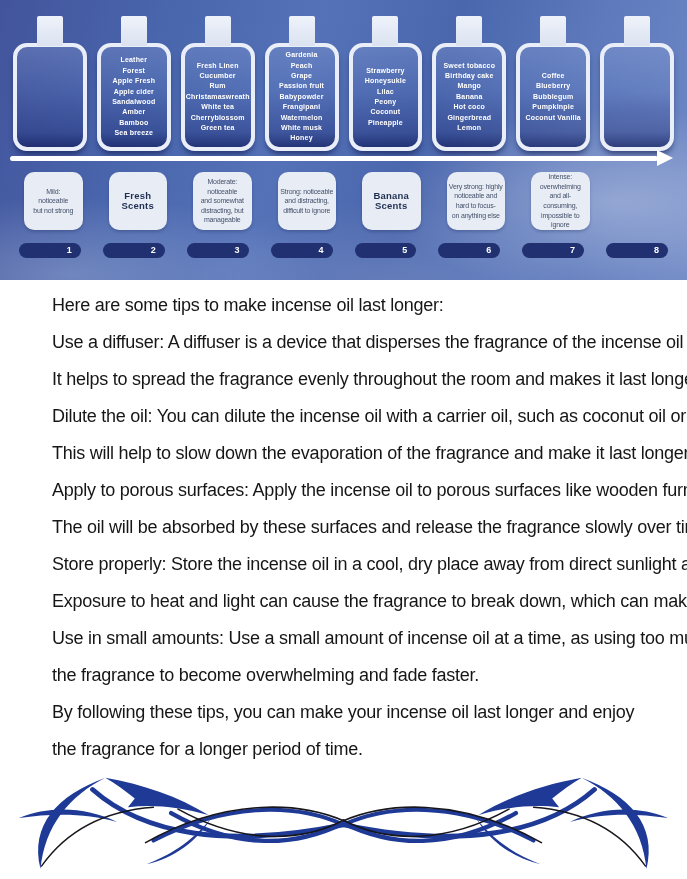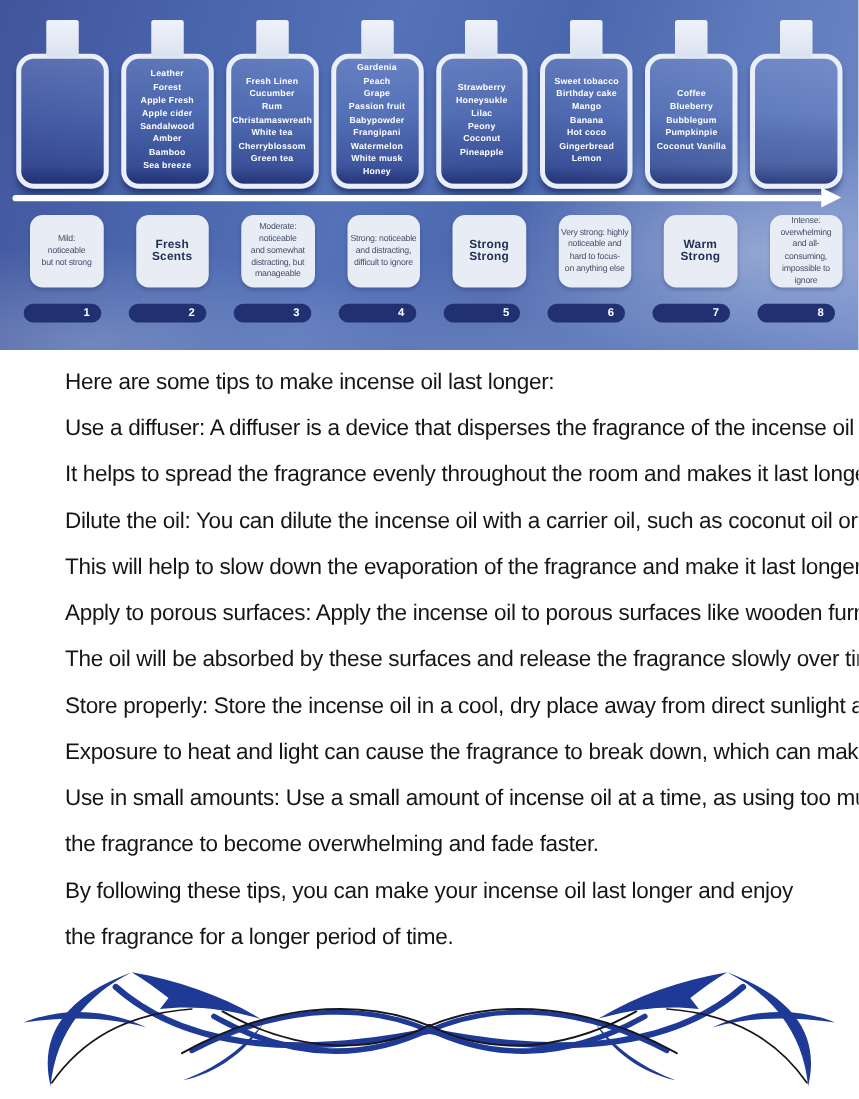--- a/index.html
+++ b/index.html
@@ -205,30 +205,27 @@
 and somewhat
 distracting, but
 manageable</div>
       </div>
       <div class="card">
         <div class="card-label">Strong: noticeable
 and distracting,
 difficult to ignore</div>
       </div>
       <div class="card em">
-        <div class="card-label">Strong Strong</div>
+        <div class="card-label">Banana Scents</div>
       </div>
       <div class="card">
         <div class="card-label">Very strong: highly
 noticeable and
 hard to focus-
 on anything else</div>
-      </div>
-      <div class="card em">
-        <div class="card-label">Warm Strong</div>
       </div>
       <div class="card">
         <div class="card-label">Intense:
 overwhelming
 and all-consuming,
 impossible to ignore</div>
       </div>
     </div>
 
     <div class="pills-row">

